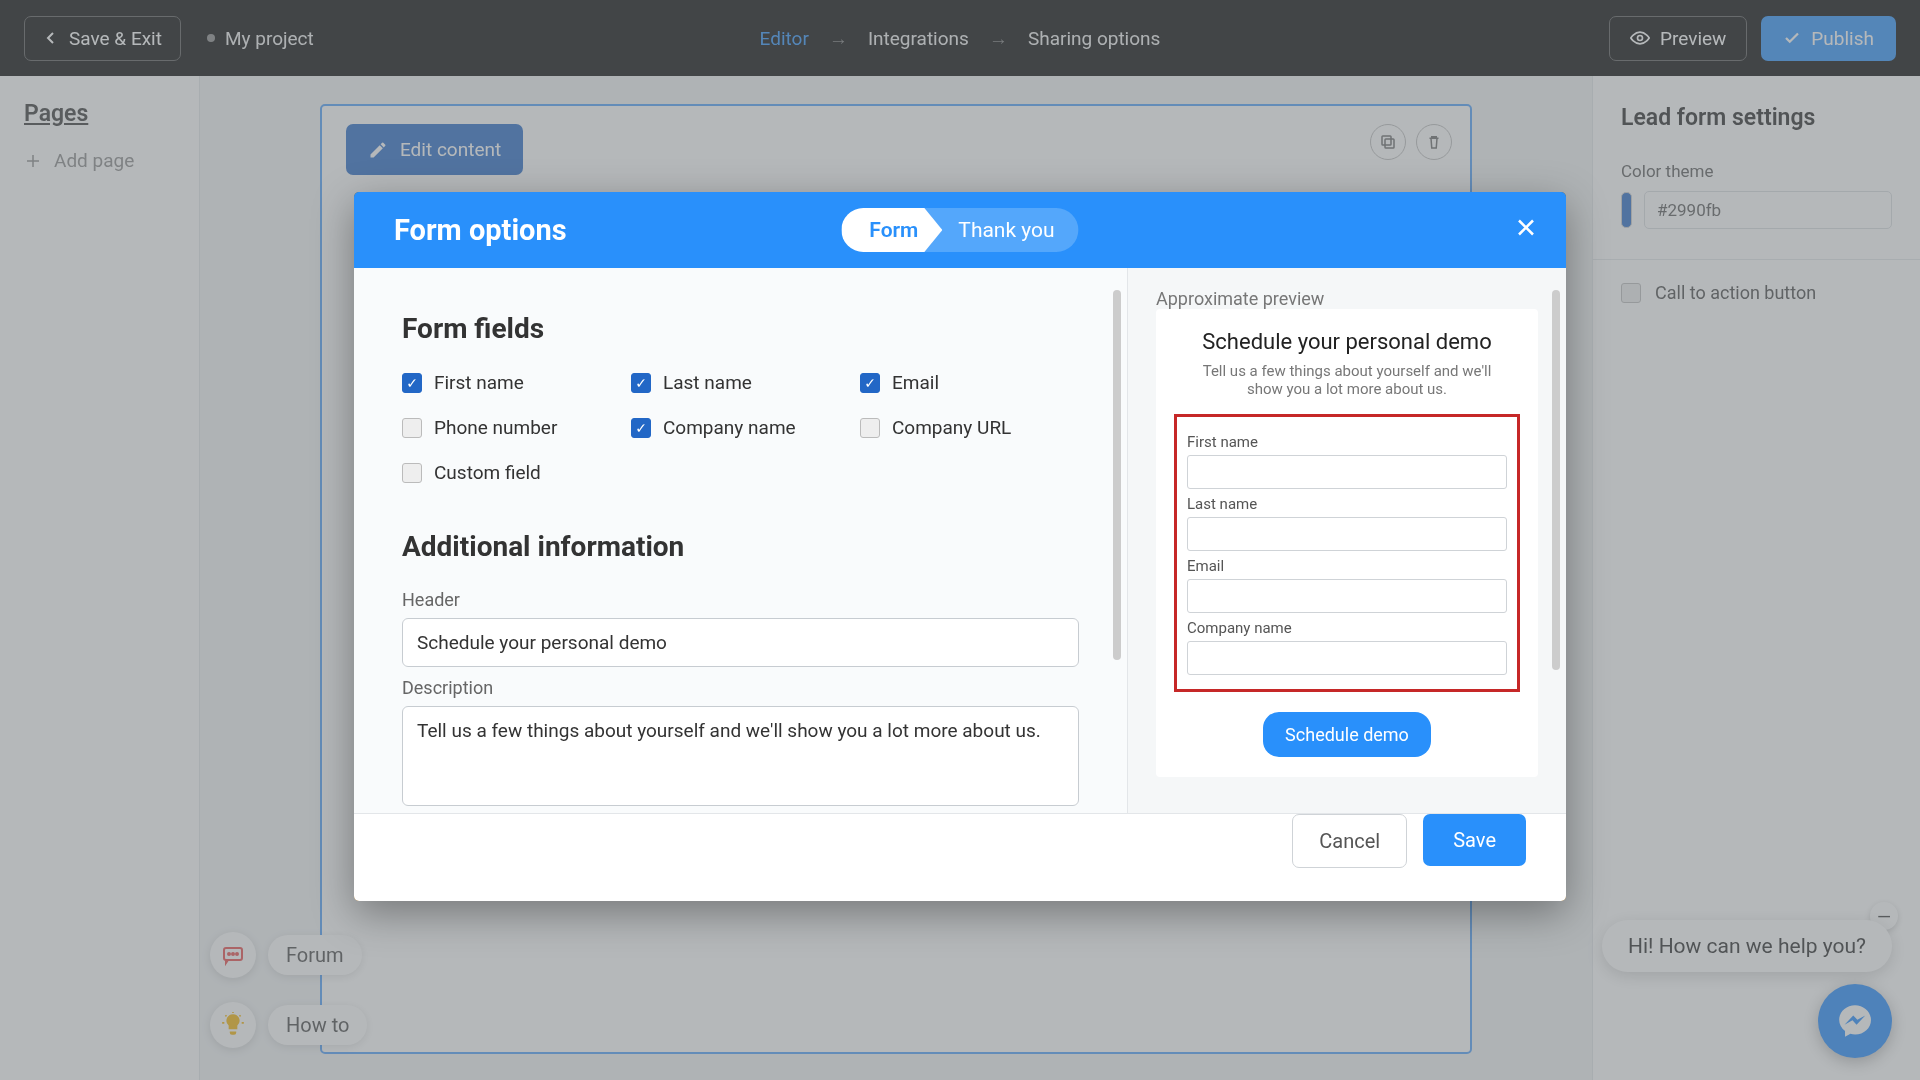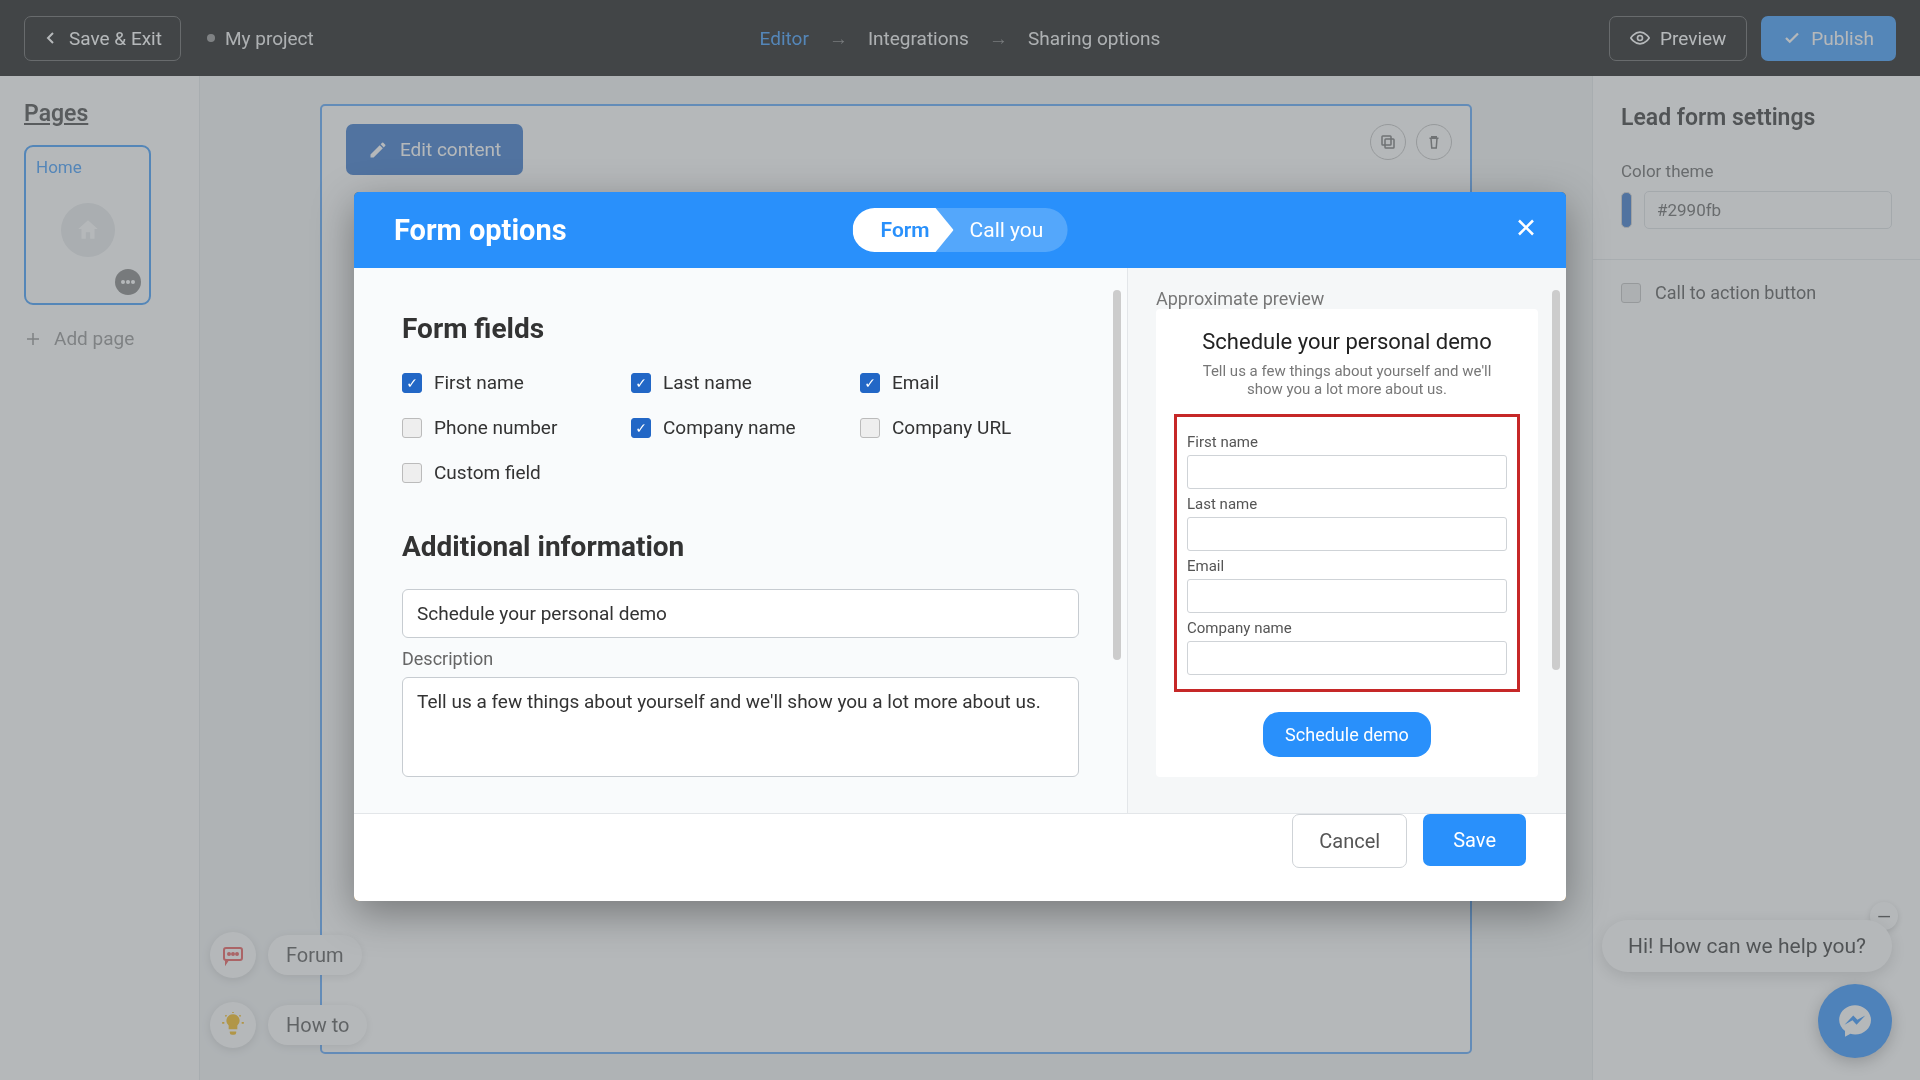--- a/index.html
+++ b/index.html
@@ -130,35 +130,20 @@
       <svg width="18" height="18" viewBox="0 0 24 24" fill="none" stroke="#fff" stroke-width="3">
           <path d="M4 12l5 5L20 6"></path>
         </svg>
       <span>Publish</span>
     </div>
   </div>
 </div>
 
 <div class="pages-panel">
   <div class="pages-title">Pages</div>
-  <div class="page-thumb">
-    <div class="page-thumb-label">Home</div>
-    <div class="page-thumb-icon">
-      <svg width="26" height="26" viewBox="0 0 24 24" fill="#fff">
-          <path d="M12 3l9 8h-3v9h-4v-6h-4v6H6v-9H3z"></path>
-        </svg>
-    </div>
-    <div class="page-thumb-more">
-      <svg width="14" height="4" viewBox="0 0 14 4" fill="#fff">
-          <circle cx="2" cy="2" r="2"></circle>
-          <circle cx="7" cy="2" r="2"></circle>
-          <circle cx="12" cy="2" r="2"></circle>
-        </svg>
-    </div>
-  </div>
   <div class="add-page">
     <svg width="18" height="18" viewBox="0 0 24 24" fill="none" stroke="#888" stroke-width="2">
         <path d="M12 4v16M4 12h16"></path>
       </svg>
     <span>Add page</span>
   </div>
 </div>
 
 <div class="settings-panel">
   <div class="settings-title">Lead form settings</div>
@@ -231,21 +216,21 @@
     </svg>
 </div>
 
 <div class="modal-backdrop"></div>
 
 <div class="modal">
   <div class="modal-header">
     <div class="modal-title">Form options</div>
     <div class="modal-tabs">
       <div class="tab-form">Form</div>
-      <div class="tab-thank">Call you</div>
+      <div class="tab-thank">Thank you</div>
     </div>
     <div class="modal-close">
       <svg width="24" height="24" viewBox="0 0 24 24" fill="none" stroke="#fff" stroke-width="2.5">
           <path d="M5 5l14 14M19 5L5 19"></path>
         </svg>
     </div>
   </div>
 
   <div class="modal-body">
     <div class="modal-left">
@@ -274,20 +259,21 @@
         <label class="field-chk">
             <span class="chk"></span>
             <span>Company URL</span>
           </label>
         <label class="field-chk">
             <span class="chk"></span>
             <span>Custom field</span>
           </label>
       </div>
       <div class="section-h">Additional information</div>
+      <div class="form-label">Header</div>
       <input class="text-input" value="Schedule your personal demo" style="">
       <div class="form-label">Description</div>
       <textarea class="textarea" style="">Tell us a few things about yourself and we'll show you a lot more about us.</textarea>
       <div class="modal-scroll"></div>
     </div>
 
     <div class="modal-right">
       <div class="approx-label">Approximate preview</div>
       <div class="preview-card">
         <div class="preview-title">Schedule your personal demo</div>

